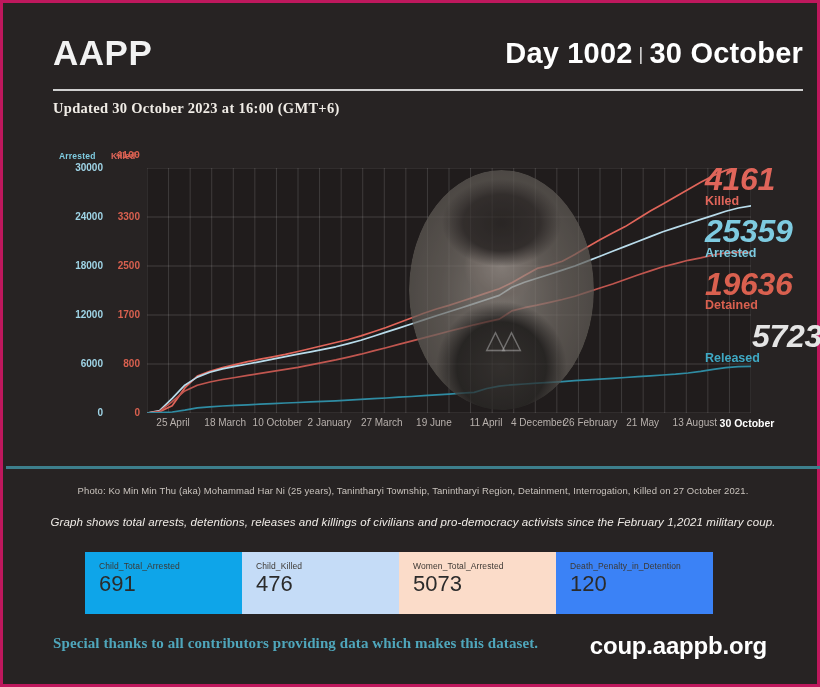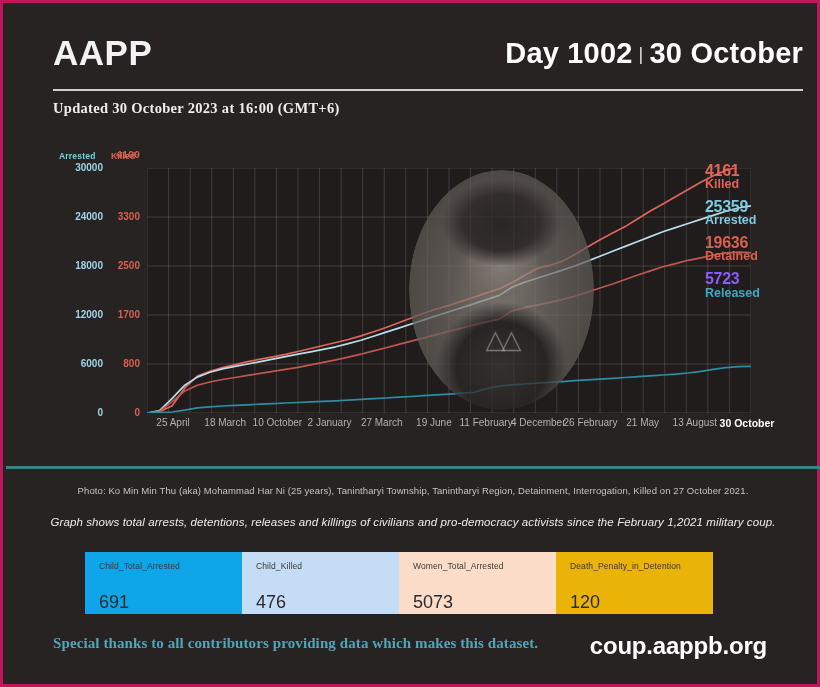--- a/index.html
+++ b/index.html
@@ -62,21 +62,21 @@
     color:rgba(225,225,225,.55);font-size:26px;letter-spacing:-4px;font-weight:300;
   }
 
   .xlabels{position:absolute;left:96px;top:266px;width:604px;height:16px;}
   .xlab{position:absolute;font-size:10px;color:#b7b0ac;white-space:nowrap;transform:translateX(-50%);}
   .xlab.last{color:#ffffff;font-weight:bold;font-size:10.5px;}
 
   
   .stats{position:absolute;left:702px;top:160px;width:112px;}
   .stat{margin-bottom:7px;}
-  .stat .num{font-size:16px;font-weight:bold;line-height:1.02;letter-spacing:-.3px;}
+  .stat .num{font-size:32px;font-weight:bold;line-height:1.02;letter-spacing:-.3px;font-style:italic;}
   .stat .lbl{font-size:12.5px;font-weight:bold;line-height:1.1;margin-top:-1px;}
 
   
   .divider{position:absolute;left:3px;top:463px;width:814px;height:3px;background:#3d7f8c;}
 
   .photo-credit{
     position:absolute;left:0;top:482px;width:820px;text-align:center;
     color:#c9c3bd;font-size:9.5px;letter-spacing:.1px;
   }
   .graph-note{
@@ -84,21 +84,21 @@
     color:#efebe6;font-size:11.5px;font-style:italic;letter-spacing:.1px;
   }
 
   
   .cards{
     position:absolute;left:82px;top:549px;width:628px;height:62px;
     background:#fbf3e4;display:flex;
   }
   .card{position:relative;flex:1;padding:9px 0 0 14px;box-sizing:border-box;}
   .card .ck{font-size:8.5px;color:#3c3833;letter-spacing:.1px;}
-  .card .cv{font-size:18px;color:#2b2b2b;margin-top:22px;line-height:1;font-weight:normal;}
+  .card .cv{font-size:22px;color:#2b2b2b;margin-top:2px;line-height:1;font-weight:normal;}
 
   
   .thanks{
     position:absolute;left:50px;top:632px;color:#4fa6bb;font-size:15px;font-weight:bold;
     font-family:"Liberation Serif",serif;letter-spacing:.1px;
   }
   .site{
     position:absolute;right:50px;top:629px;color:#ffffff;font-size:24px;font-weight:bold;
     letter-spacing:-.2px;
   }
@@ -186,21 +186,21 @@
       </div>
     </div>
 
     <div class="xlabels" id="xlabs">
         <div class="xlab" style="left: 26px;">25 April</div>
         <div class="xlab" style="left: 78.1818px;">18 March</div>
         <div class="xlab" style="left: 130.364px;">10 October</div>
         <div class="xlab" style="left: 182.545px;">2 January</div>
         <div class="xlab" style="left: 234.727px;">27 March</div>
         <div class="xlab" style="left: 286.909px;">19 June</div>
-        <div class="xlab" style="left: 339.091px;">11 February</div>
+        <div class="xlab" style="left: 339.091px;">11 April</div>
         <div class="xlab" style="left: 391.273px;">4 December</div>
         <div class="xlab" style="left: 443.455px;">26 February</div>
         <div class="xlab" style="left: 495.636px;">21 May</div>
         <div class="xlab" style="left: 547.818px;">13 August</div>
         <div class="xlab last" style="left: 600px;">30 October</div>
       </div>
   </div>
 
   <div class="stats" id="stats">
       <div class="stat">
@@ -209,21 +209,21 @@
       </div>
       <div class="stat">
         <div class="num" style="color: rgb(126, 203, 224);">25359</div>
         <div class="lbl" style="color: rgb(126, 203, 224);">Arrested</div>
       </div>
       <div class="stat">
         <div class="num" style="color: rgb(217, 96, 79);">19636</div>
         <div class="lbl" style="color: rgb(217, 96, 79);">Detained</div>
       </div>
       <div class="stat">
-        <div class="num" style="color: #8b5cf6;">5723</div>
+        <div class="num" style="color: #e5e5e5; margin-left: 47px;">5723</div>
         <div class="lbl" style="color: rgb(63, 169, 196);">Released</div>
       </div>
     </div>
 
   <div class="divider"></div>
   <div class="photo-credit">Photo: Ko Min Min Thu (aka) Mohammad Har Ni (25 years), Tanintharyi Township, Tanintharyi Region, Detainment, Interrogation, Killed on 27 October 2021.</div>
   <div class="graph-note">Graph shows total arrests, detentions, releases and killings of civilians and pro-democracy activists since the February 1,2021 military coup.</div>
 
   <div class="cards" id="cards">
       <div class="card" style="background: #0ea5e9;">
@@ -231,21 +231,21 @@
         <div class="cv">691</div>
       </div>
       <div class="card" style="background: rgb(197, 220, 247);">
         <div class="ck">Child_Killed</div>
         <div class="cv">476</div>
       </div>
       <div class="card" style="background: rgb(251, 220, 201);">
         <div class="ck">Women_Total_Arrested</div>
         <div class="cv">5073</div>
       </div>
-      <div class="card" style="background: #eab308;">
+      <div class="card" style="background: #3b82f6;">
         <div class="ck">Death_Penalty_in_Detention</div>
         <div class="cv">120</div>
       </div>
     </div>
 
   <div class="thanks">Special thanks to all contributors providing data which makes this dataset.</div>
   <div class="site">coup.aappb.org</div>
 
 </div>
 

